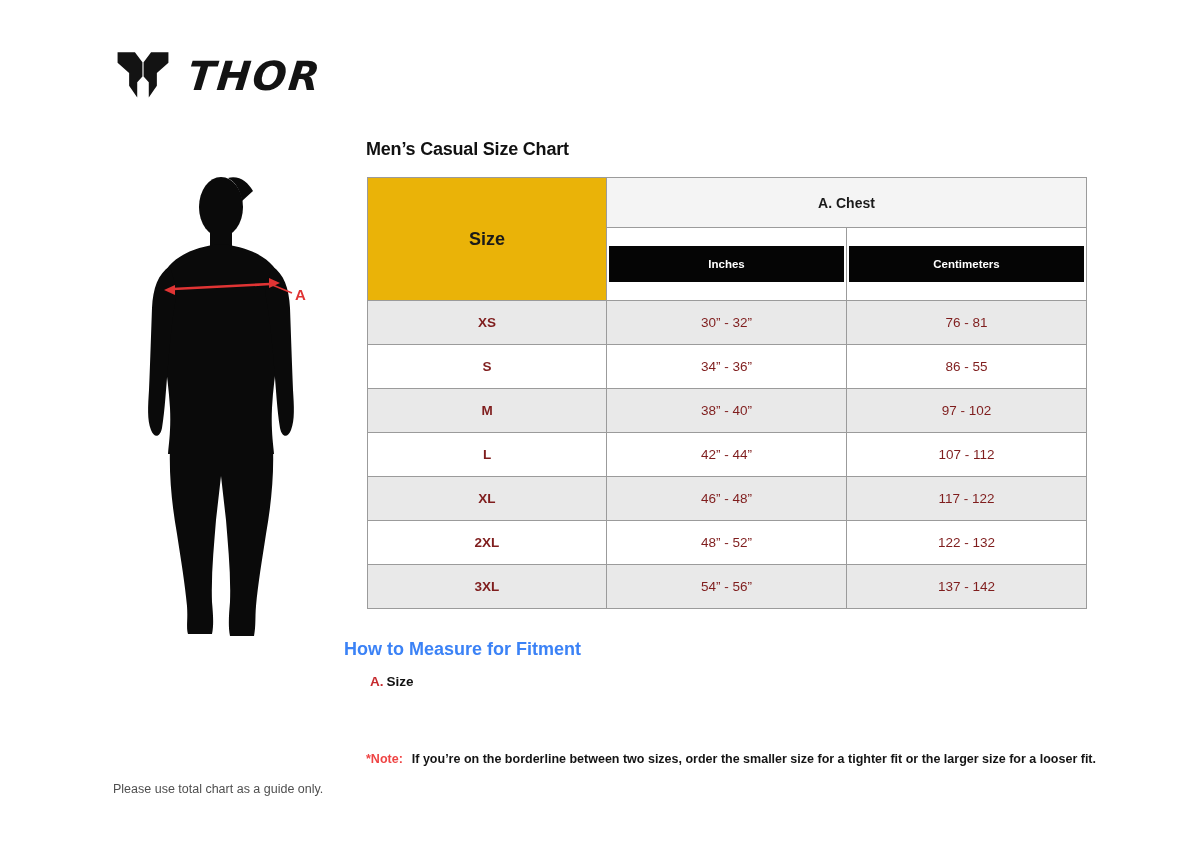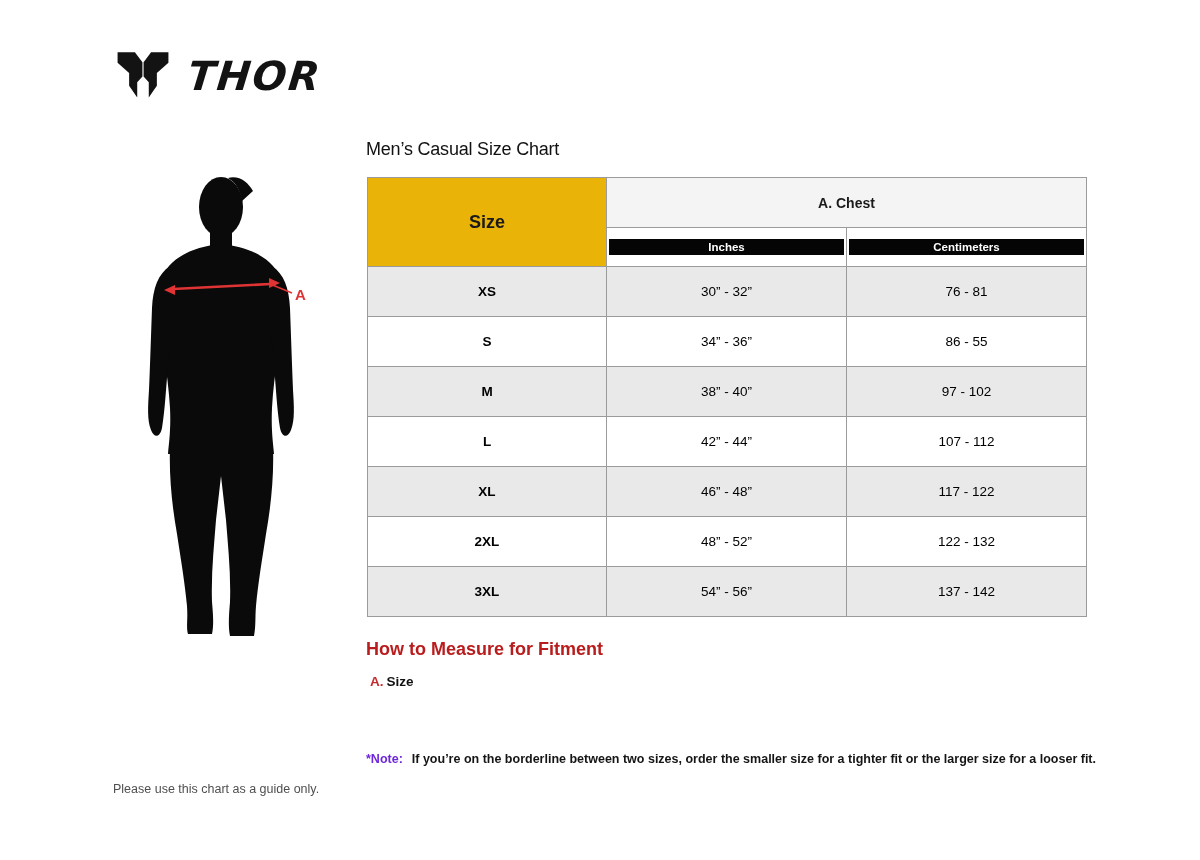--- a/index.html
+++ b/index.html
@@ -20,53 +20,53 @@
     font-size: 40px; letter-spacing: 2px; color: #131313;
     transform: skewX(-6deg);
   }
 
   
   .figure { position: absolute; left: 146px; top: 170px; }
 
   
   .chart-title {
     position: absolute; left: 366px; top: 139px;
-    font-size: 18px; font-weight: normal; color: #111; letter-spacing: -0.2px;
+    font-size: 18px; font-weight: bold; color: #111; letter-spacing: -0.2px;
   }
   .size-table {
     position: absolute; left: 367px; top: 177px;
     border-collapse: collapse; table-layout: fixed; width: 719px;
     font-size: 13.5px;
   }
   .size-table td, .size-table th { border: 1px solid #9b9b9b; text-align: center; vertical-align: middle; }
   .size-table th { font-weight: bold; }
   .th-size   { background: #eab308; font-size: 18px; }
   .th-group  { background: #f4f4f4; font-size: 14px; height: 50px; }
   .bar-row td { height: 22px; border-top: 1px solid #9b9b9b; background: #ffffff; padding: 0; }
   .bar {
-    height: 16px; margin: 11px 2px; background: #050505; color: #ffffff;
+    height: 36px; margin: 18px 2px; background: #050505; color: #ffffff;
     font-weight: bold; font-size: 11.5px;
     display: flex; align-items: center; justify-content: center;
   }
-  .size-table tbody td { height: 50px; color: #000000; }
+  .size-table tbody td { height: 44px; color: #7f1d1d; }
   .size-table tbody tr:nth-child(odd) td { background: #e9e9e9; }
   .size-table tbody tr:nth-child(even) td { background: #ffffff; }
   .cell-size { font-weight: bold; font-size: 13.5px; }
 
   .howto-title {
-    position: absolute; left: 366px; top: 639px;
-    font-size: 18px; font-weight: bold; color: #b91c1c;
+    position: absolute; left: 344px; top: 639px;
+    font-size: 18px; font-weight: bold; color: #3b82f6;
   }
   .measure-item { position: absolute; left: 370px; top: 674px; width: 370px; }
   .measure-head { font-size: 13.5px; font-weight: bold; color: #111; }
   .measure-key { color: #c62a2e; margin-right: 3px; }
   .measure-desc { margin-top: 4px; font-size: 12.5px; line-height: 15px; color: #222; }
 
   .note-line { position: absolute; left: 366px; top: 752px; font-size: 12.5px; font-weight: bold; color: #151515; white-space: nowrap; }
-  .note-label { color: #6d28d9; margin-right: 9px; }
+  .note-label { color: #ef4444; margin-right: 9px; }
 
   .footer { position: absolute; left: 113px; top: 782px; font-size: 12.5px; line-height: 15px; color: #4f4f4f; }
 </style>
 </head>
 <body>
 
 <div class="logo">
   <span class="logo-icon">
     <svg width="62" height="52" viewBox="0 0 100 90" aria-hidden="true">
       <g fill="#131313">
@@ -166,14 +166,14 @@
   <div class="measure-head">
     <span class="measure-key">A.</span><span>Size</span>
   </div>
 </div>
 
 <div class="note-line">
   <span class="note-label">*Note:</span><span>If you’re on the borderline between two sizes, order the smaller size for a tighter fit or the larger size for a looser fit.</span>
 </div>
 
 <div class="footer">
-  <div>Please use this chart as a guide only.</div>
+  <div>Please use total chart as a guide only.</div>
 </div>
 
 </body></html>

